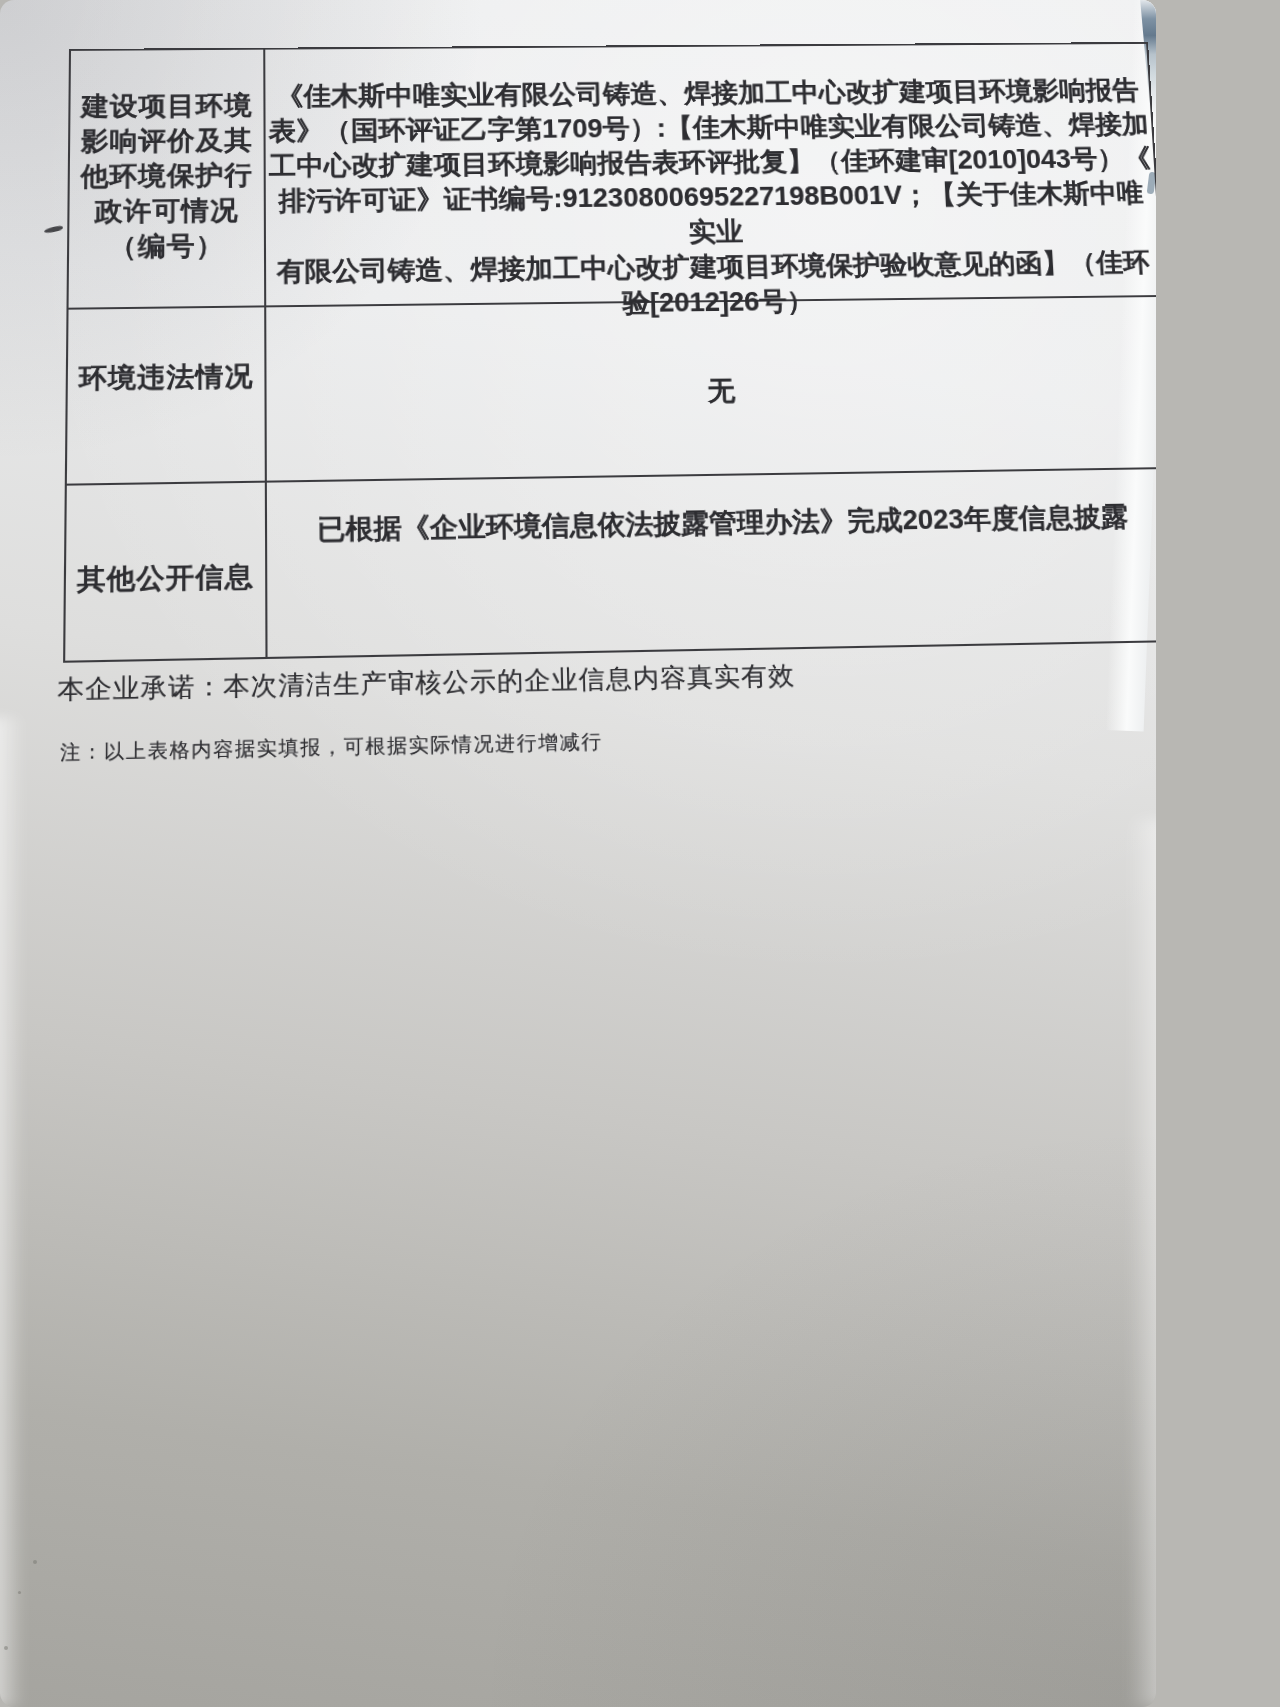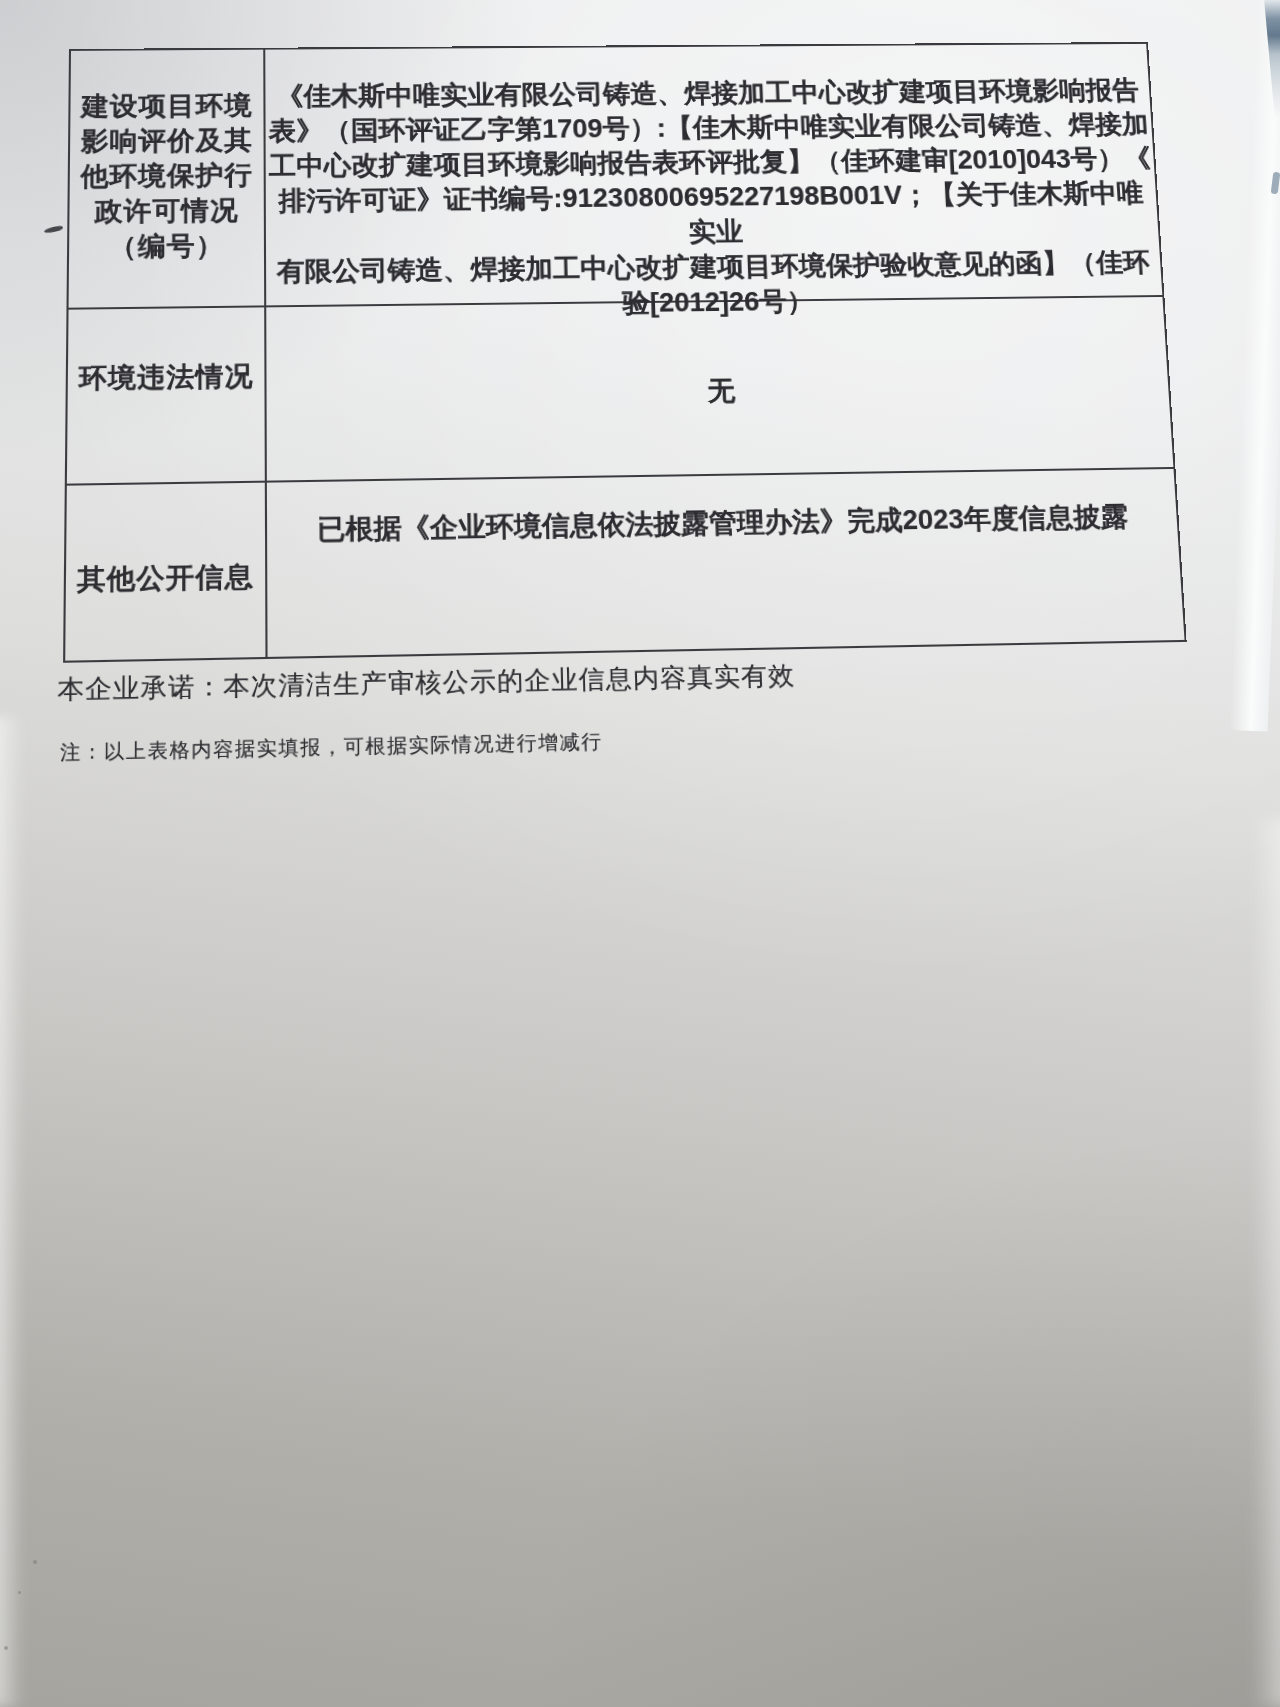--- a/index.html
+++ b/index.html
@@ -1,23 +1,24 @@
 <!DOCTYPE html>
 <html><head>
 <meta charset="utf-8">
 <style>
   html,body{margin:0;padding:0;background:#b8b7b3;}
   .photo{
-    position:relative; width:1280px; height:1707px; overflow:hidden;
+    position:relative; width:1156px; height:1707px; overflow:hidden;
     font-family:"Liberation Sans","DejaVu Sans",sans-serif;
     background:
       radial-gradient(70% 45% at 0% 0%, rgba(88,88,96,.20), rgba(88,88,96,0) 60%),
       radial-gradient(95% 55% at 100% 100%, rgba(60,60,58,.12), rgba(60,60,58,0) 62%),
       radial-gradient(110% 70% at 72% 12%, rgba(255,255,255,.45), rgba(255,255,255,0) 65%),
       linear-gradient(188deg,#edeeef 0%, #e9eaeb 22%, #dededd 42%, #c8c7c4 64%, #b0afaa 84%, #a5a49f 100%);
+    border-radius: 14px;
   }
   
   .left-glow{position:absolute;left:-10px;bottom:0;width:34px;height:58%;
     background:linear-gradient(90deg,rgba(255,255,255,.65),rgba(255,255,255,0));filter:blur(6px);}
   .right-glow{position:absolute;right:-12px;bottom:0;width:40px;height:52%;
     background:linear-gradient(270deg,rgba(255,255,255,.55),rgba(255,255,255,0));filter:blur(7px);}
   
   .edge-highlight{position:absolute;top:-8px;right:-16px;width:38px;height:740px;
     background:linear-gradient(90deg,rgba(250,251,251,0),#fafbfb 55%,#eef0f1);
     transform:rotate(2.2deg);transform-origin:top right;}

